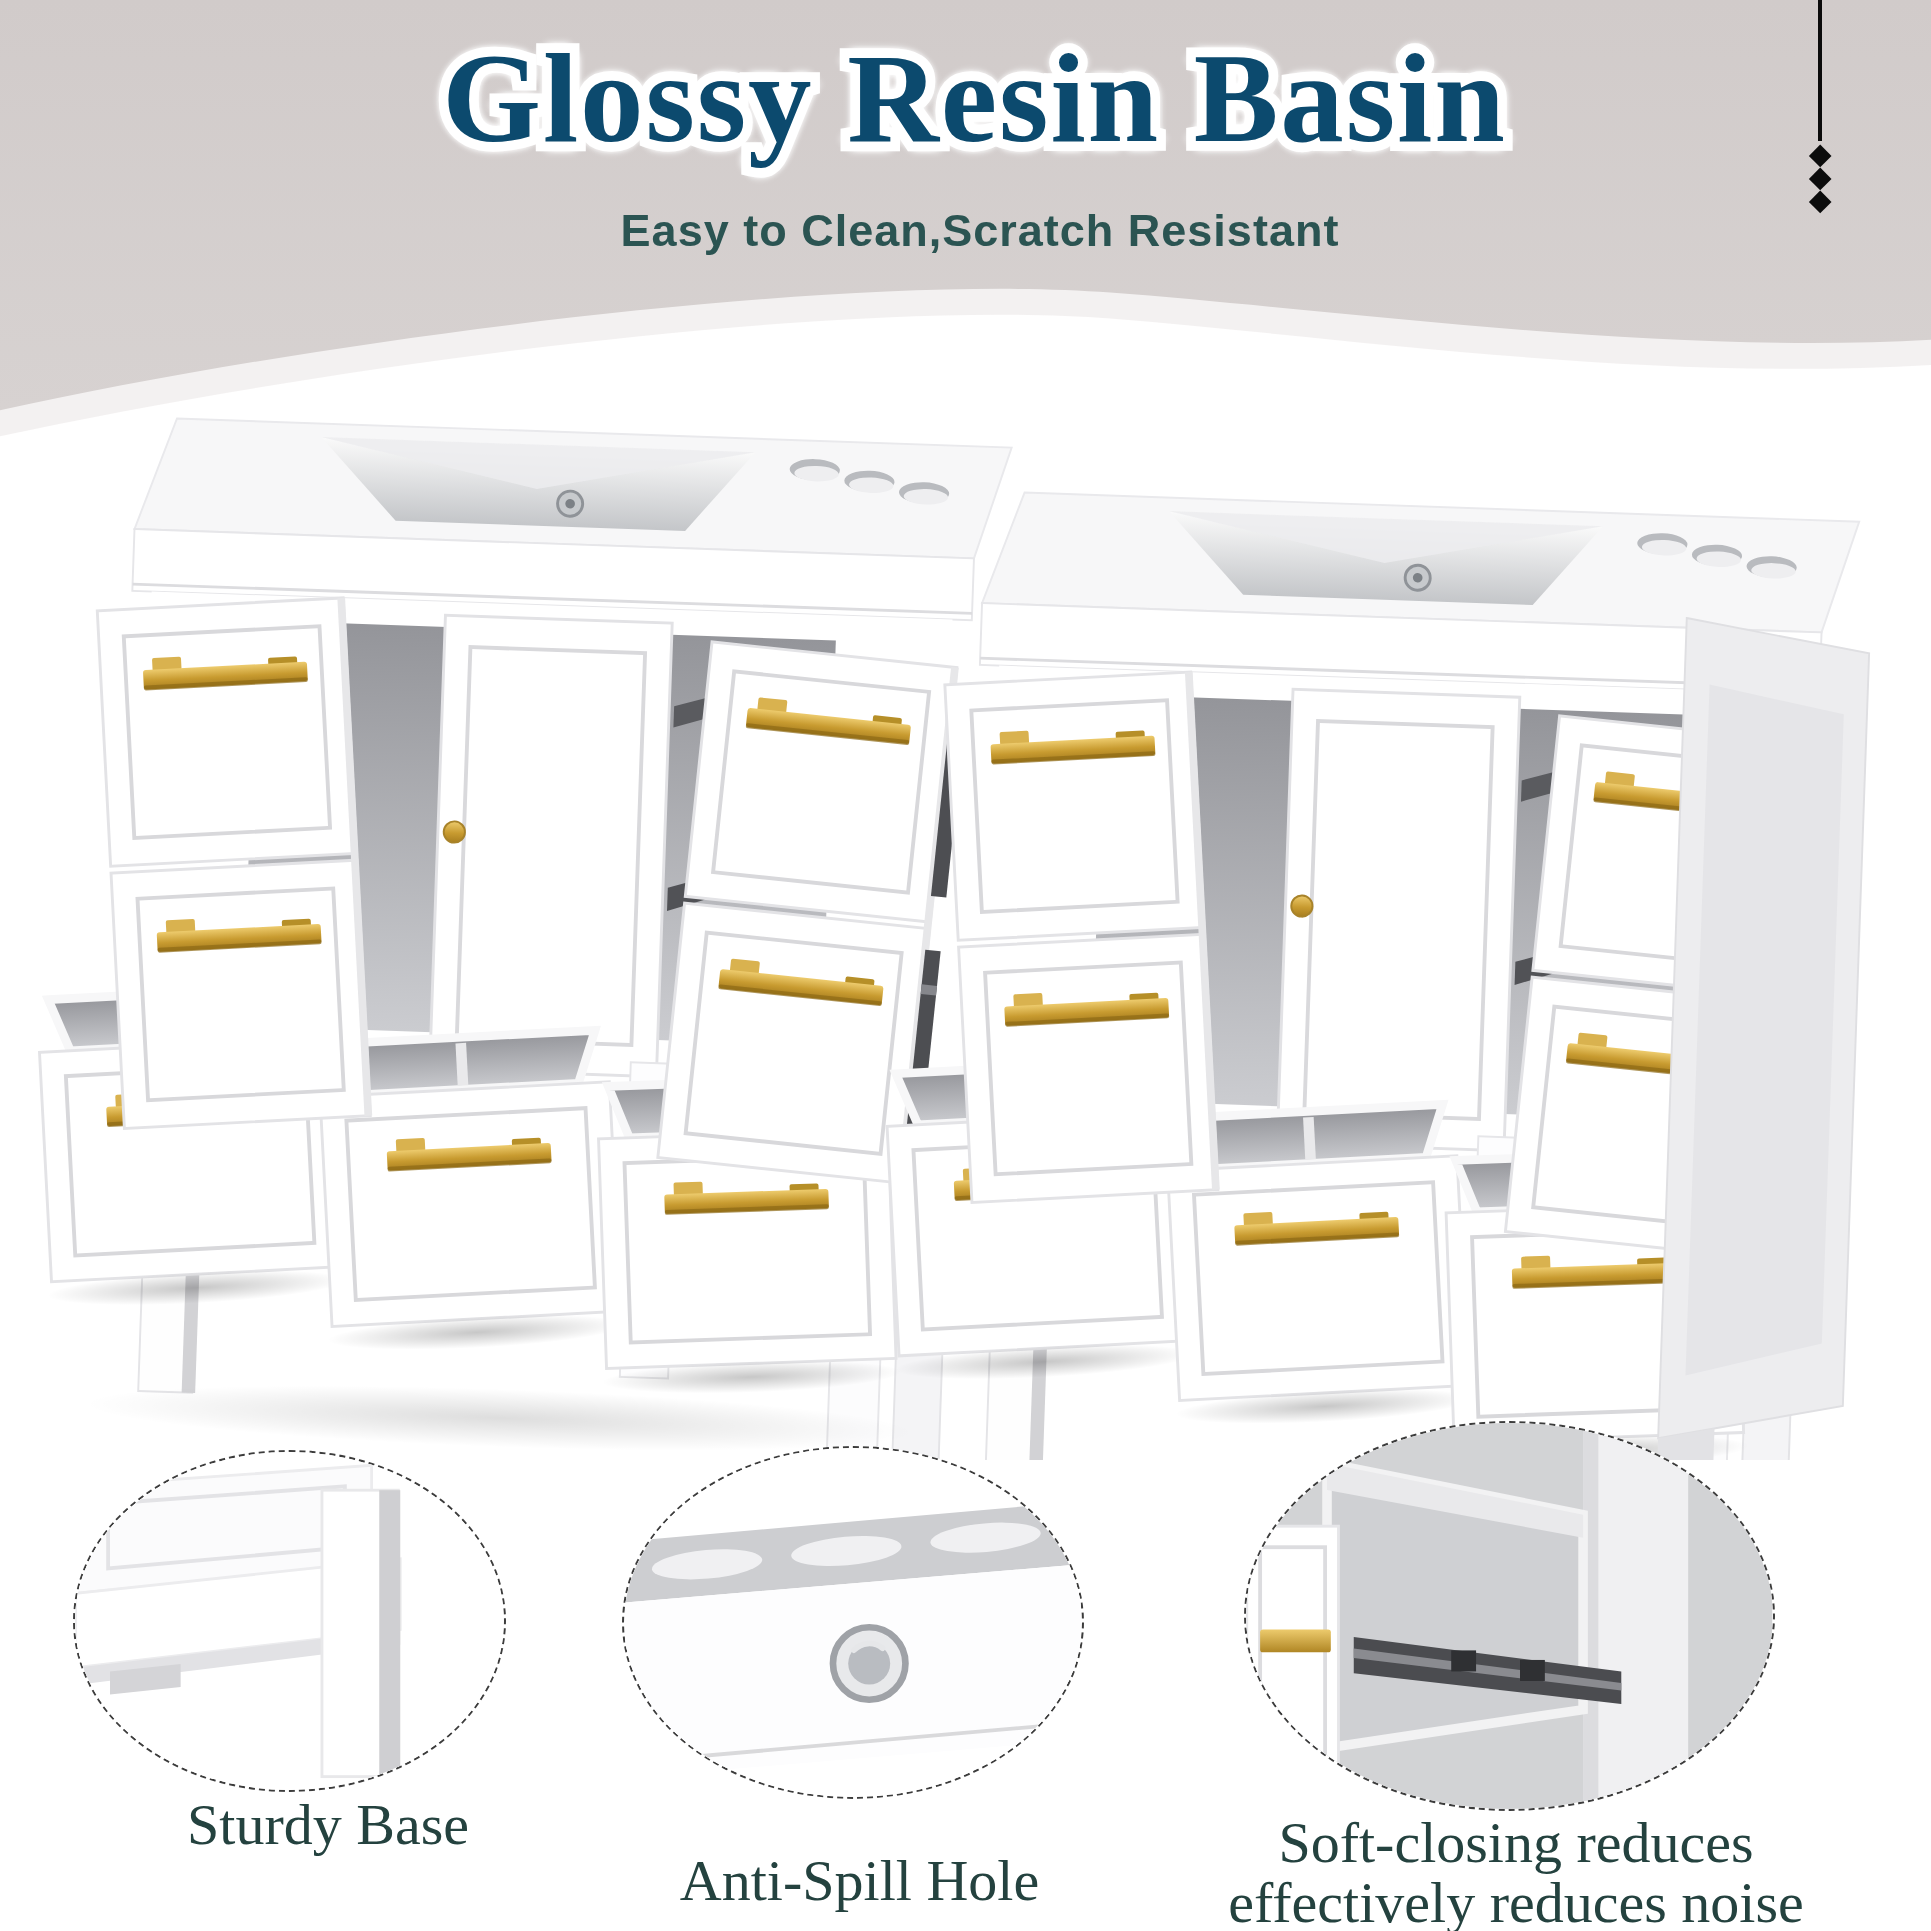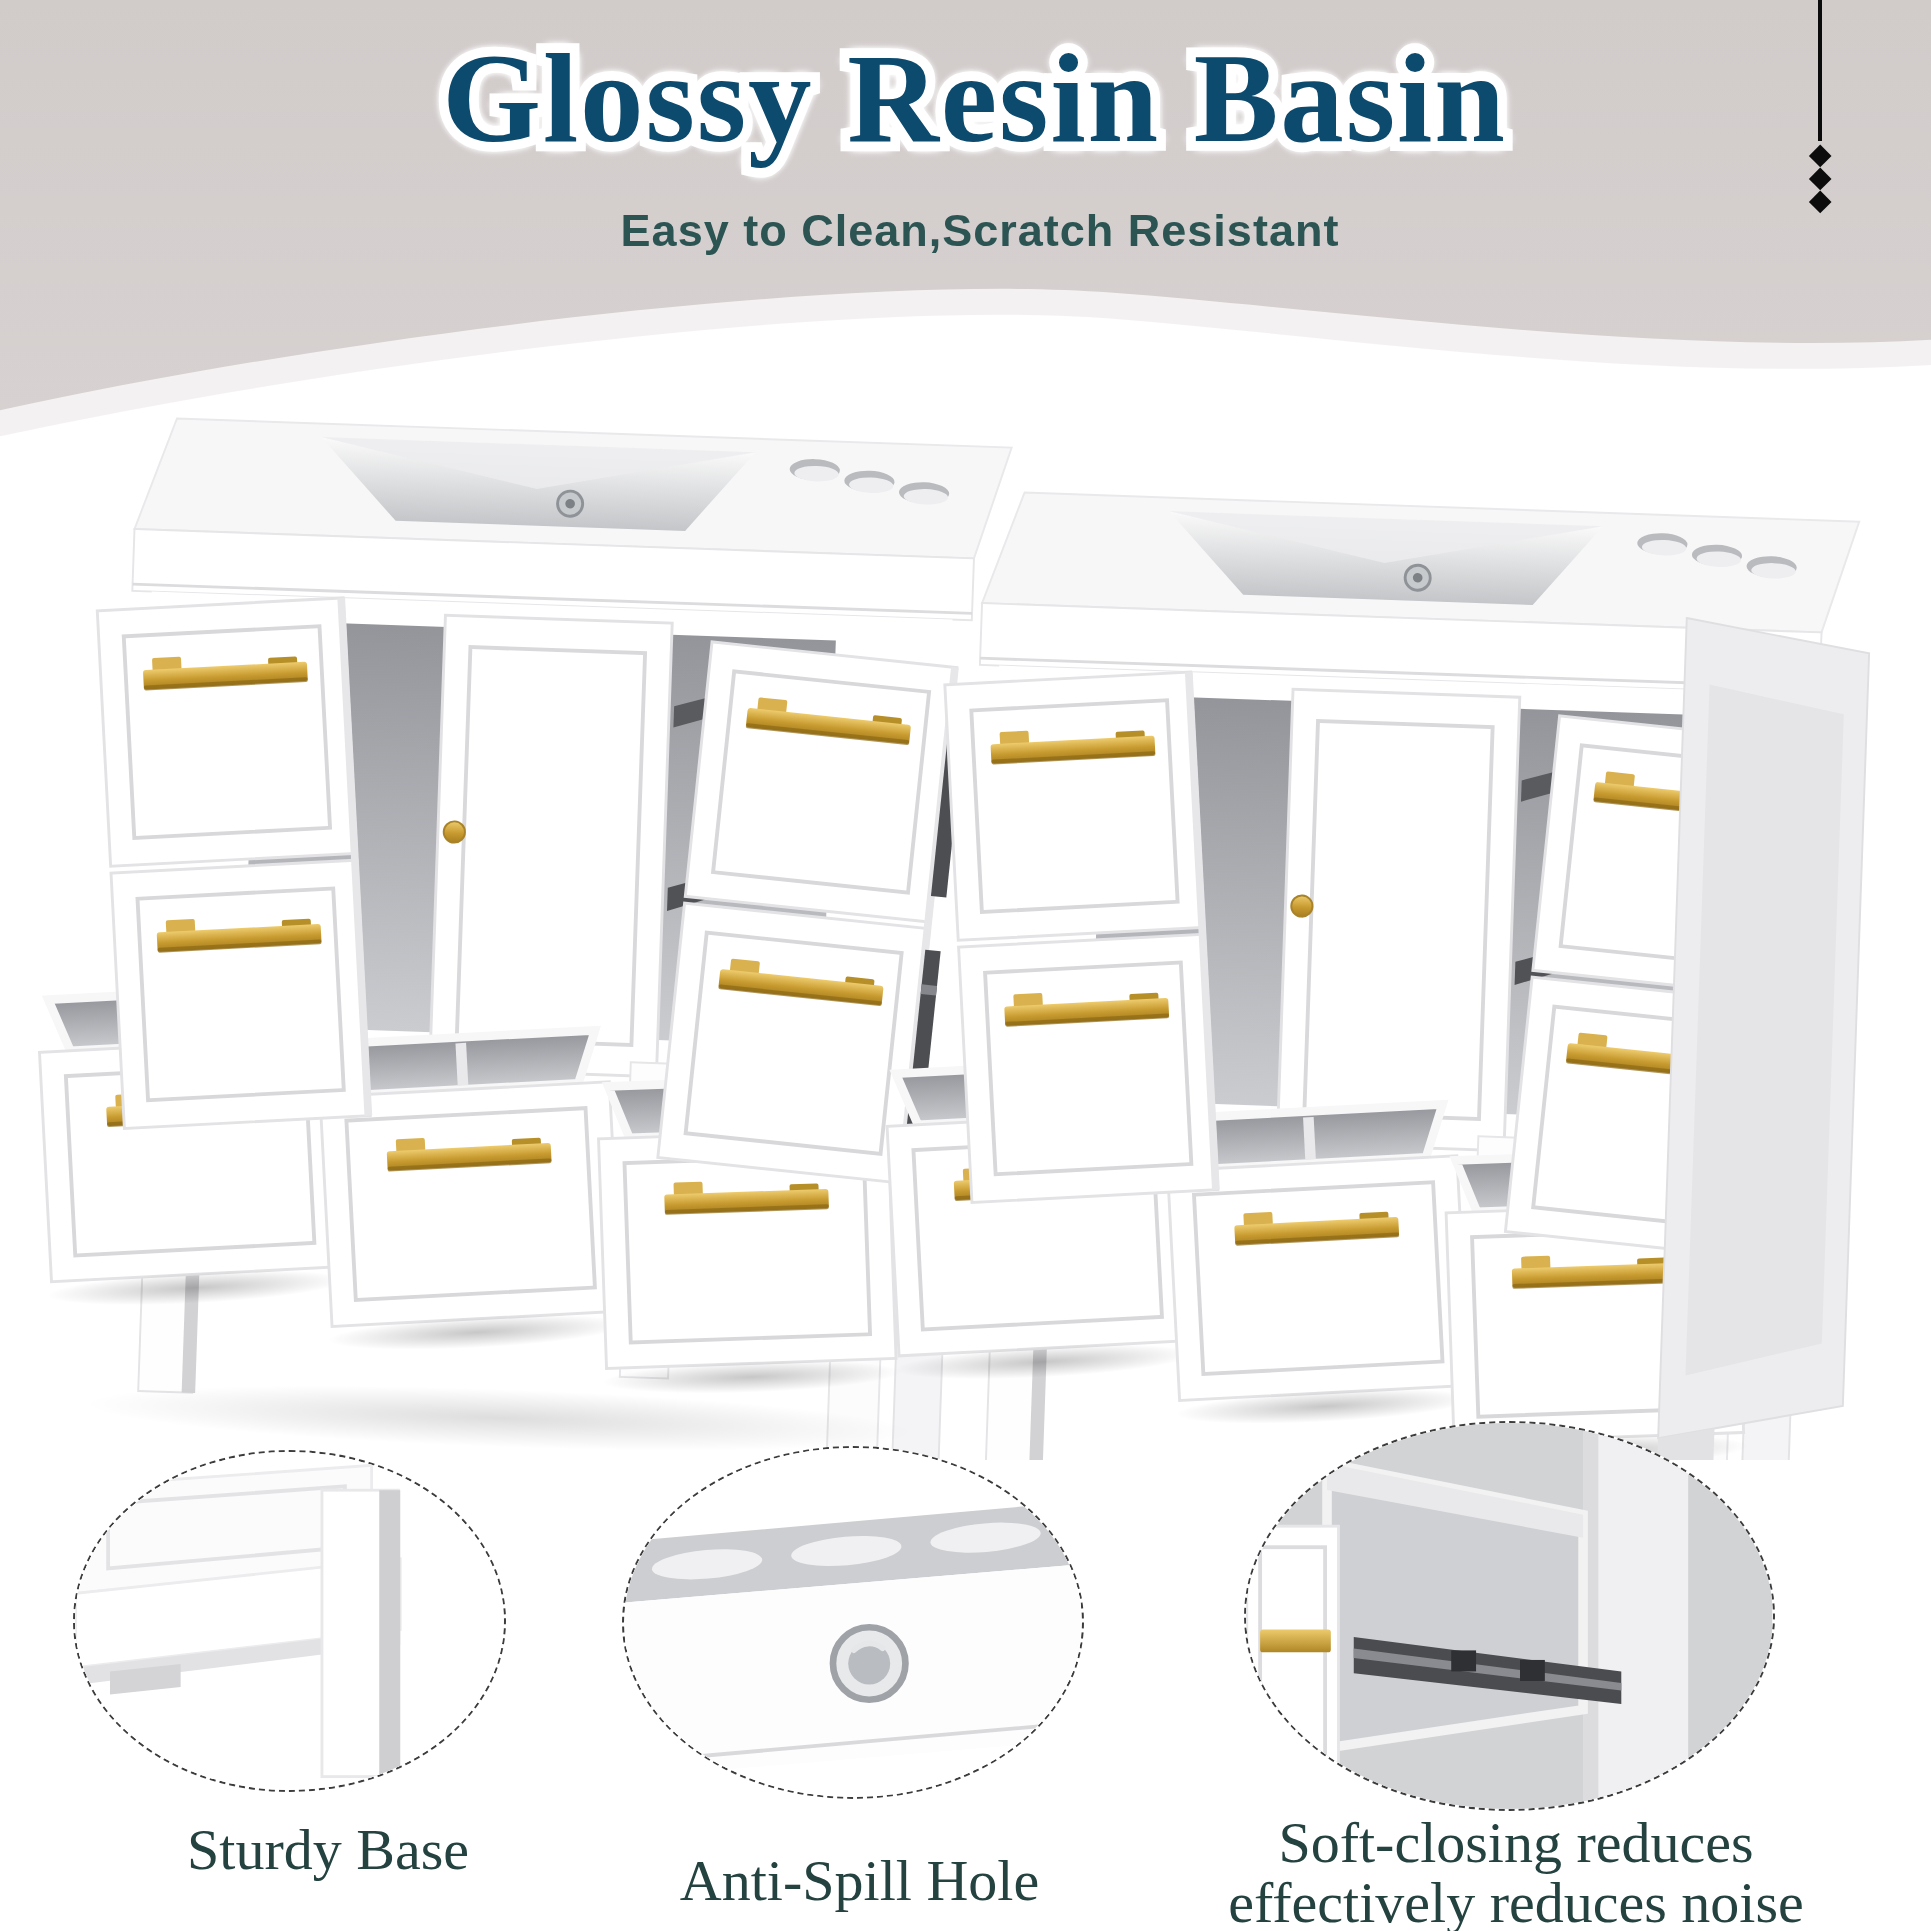--- a/index.html
+++ b/index.html
@@ -26,21 +26,21 @@
   
   .callout{position:absolute;border:2.9px dashed #3c3c3c;border-radius:50%;
         overflow:hidden;background:#ffffff;box-sizing:border-box;}
   .callout svg{display:block;width:100%;height:100%;}
   .co-1{left:73px;top:1450px;width:433px;height:342px;}
   .co-2{left:622px;top:1446px;width:462px;height:353px;}
   .co-3{left:1244px;top:1421px;width:531px;height:390px;}
   .caption{position:absolute;text-align:center;color:#24423f;
         font-family:"Liberation Serif","DejaVu Serif",serif;
         font-size:58px;font-weight:500;line-height:1.04;}
-  .cap-1{left:106px;top:1795px;width:444px;margin-top:25px;}
+  .cap-1{left:106px;top:1795px;width:444px;}
   .cap-2{left:618px;top:1851px;width:483px;text-align:center;}
   .cap-3{left:1183px;top:1813px;width:666px;}
 </style>
 </head>
 <body>
 
 <div class="page">
 
   <svg class="band-svg" viewBox="0 0 2000 520" preserveAspectRatio="none">
     <defs>

